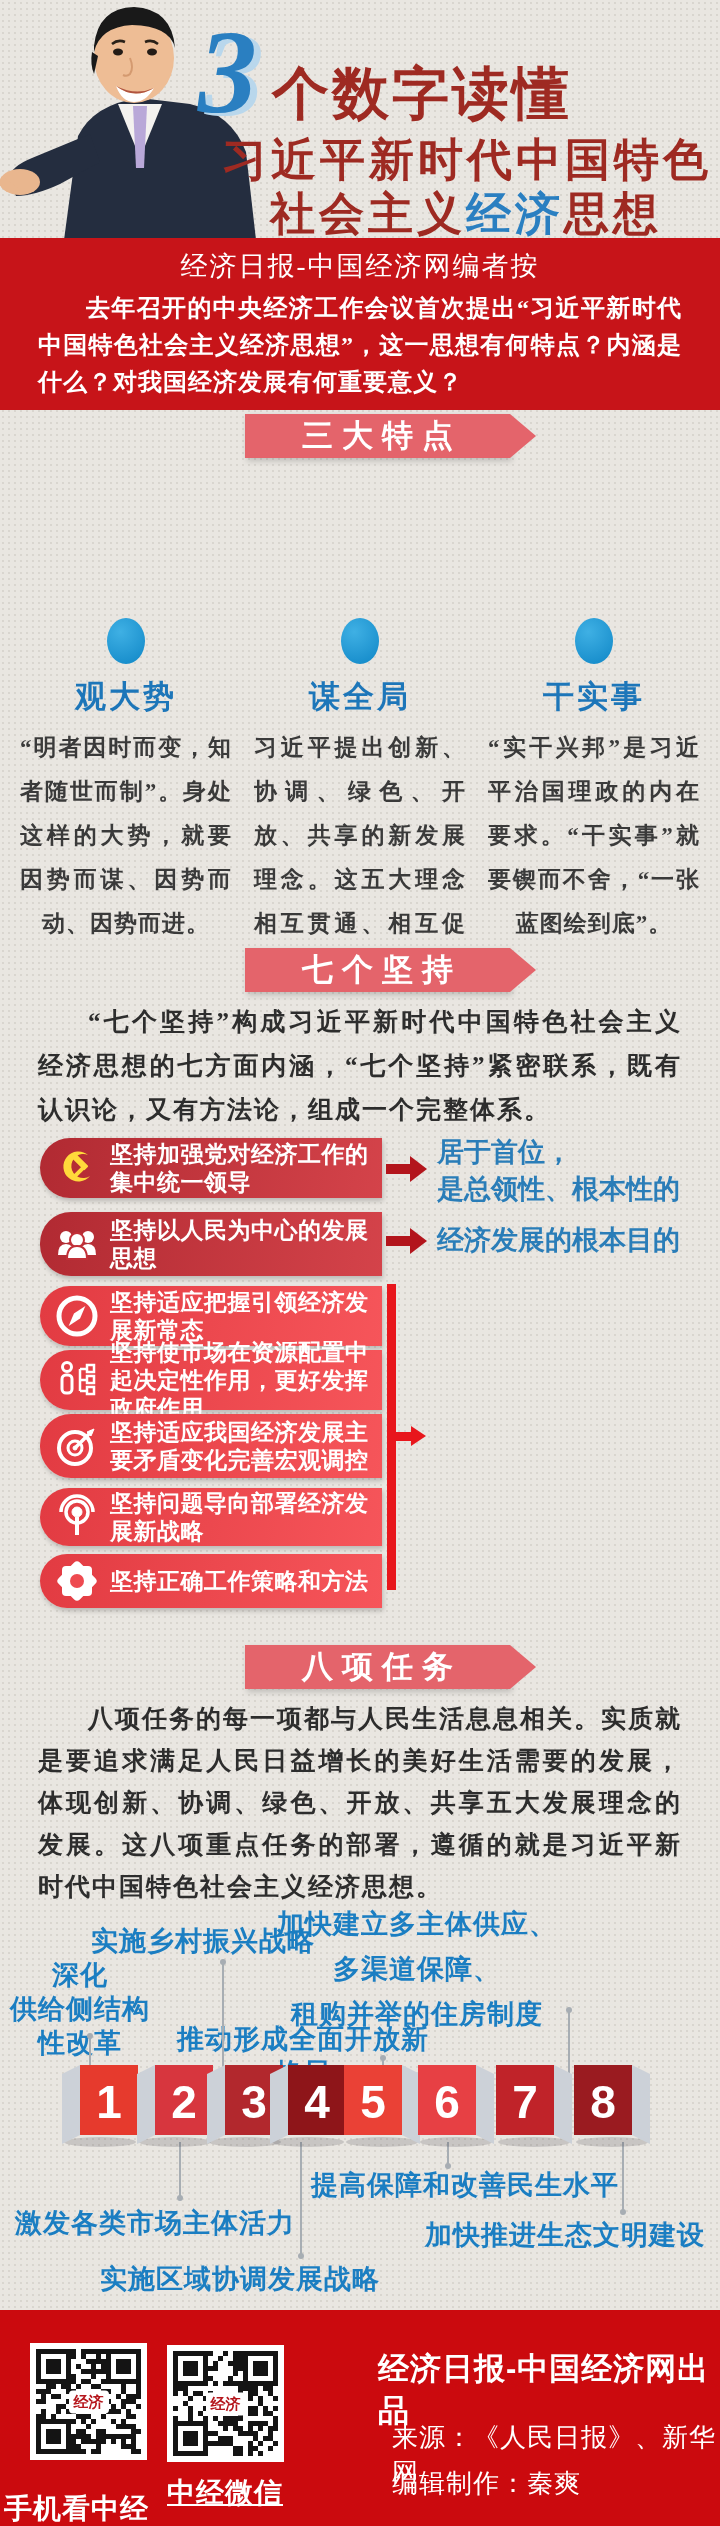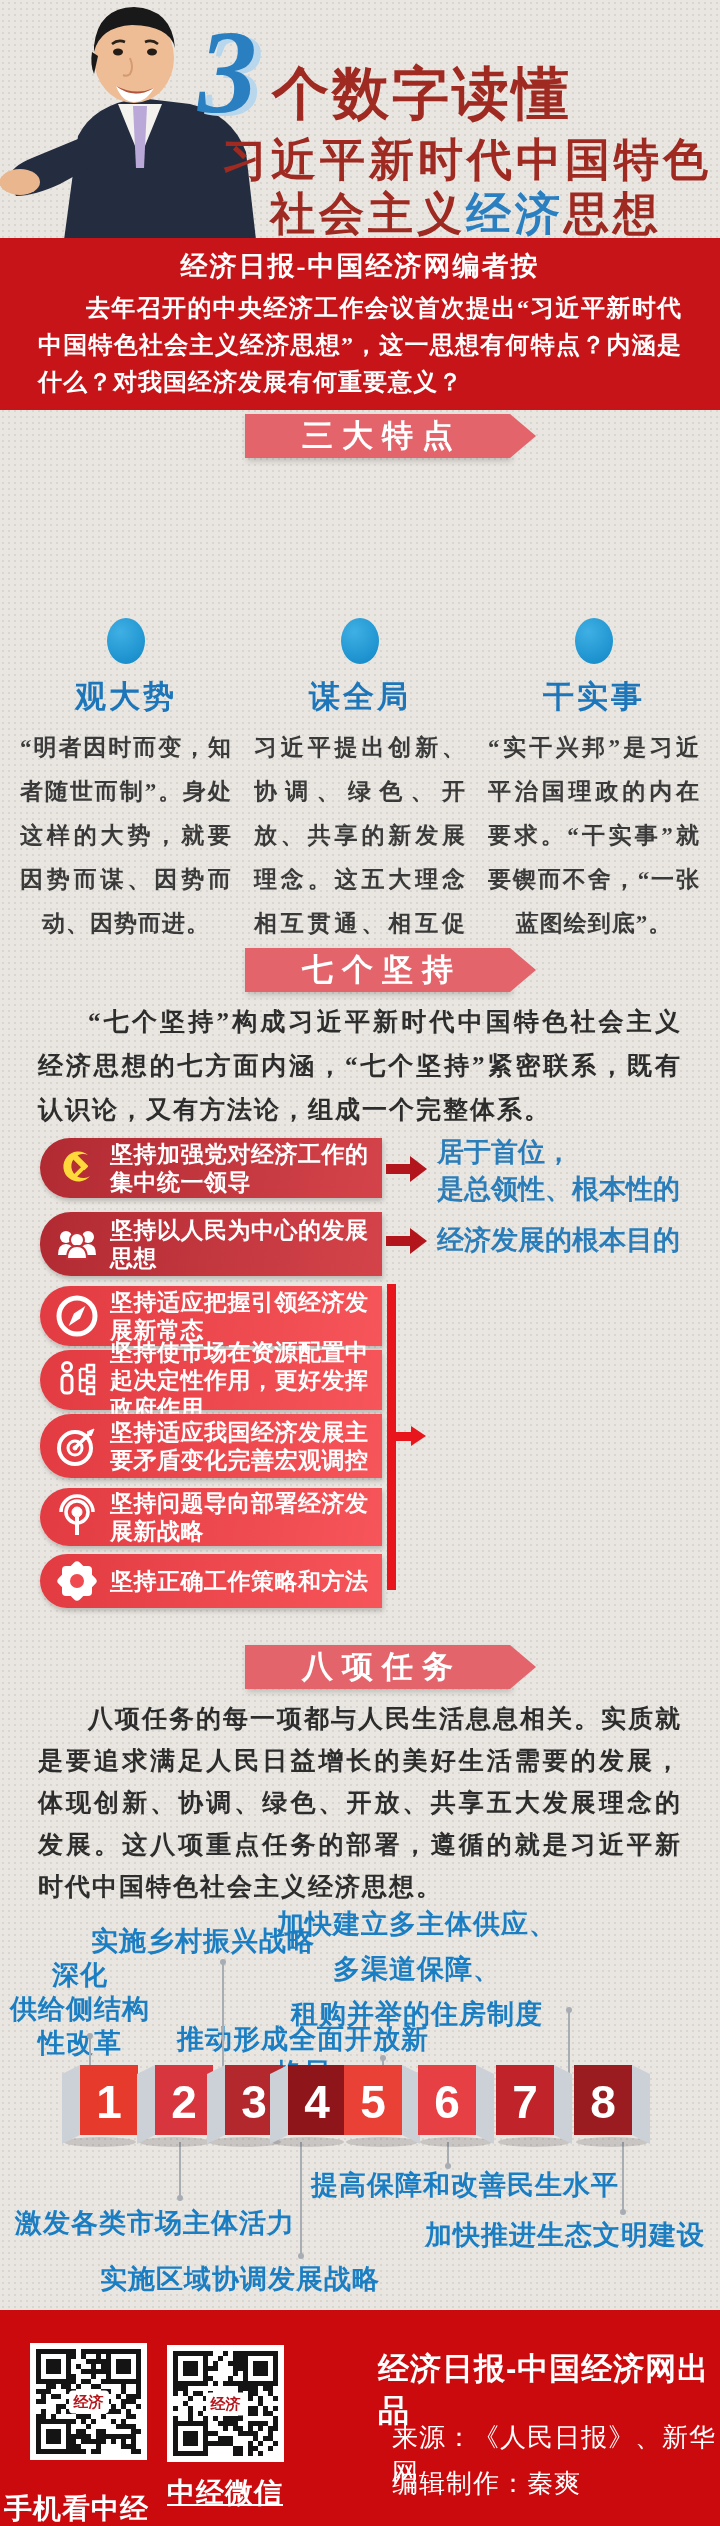--- a/index.html
+++ b/index.html
@@ -31,21 +31,21 @@
   .title-l3{
     position:absolute;left:270px;top:184px;font-size:45px;font-weight:bold;color:#9e2a22;
     letter-spacing:4px;font-family:"Liberation Serif","DejaVu Serif",serif;white-space:nowrap;
   }
   .title-l3 .hl{color:#2a7fc1;}
 
   
   .editor-block{position:absolute;left:0;top:238px;width:720px;height:172px;background:#c71419;}
   .editor-heading{
     position:absolute;left:0;top:10px;width:100%;text-align:center;color:#fff;
-    font-size:27px;font-weight:bold;letter-spacing:2px;
+    font-size:27px;font-weight:normal;letter-spacing:2px;
   }
   .editor-body{
     position:absolute;left:38px;right:38px;top:52px;color:#fff;font-size:24px;font-weight:bold;
     line-height:37px;text-indent:2em;text-align:justify;letter-spacing:1px;
   }
 
   
   .banner{
     position:absolute;left:245px;width:265px;height:44px;background:#e4646b;
     box-shadow:2px 3px 6px rgba(0,0,0,.18);

